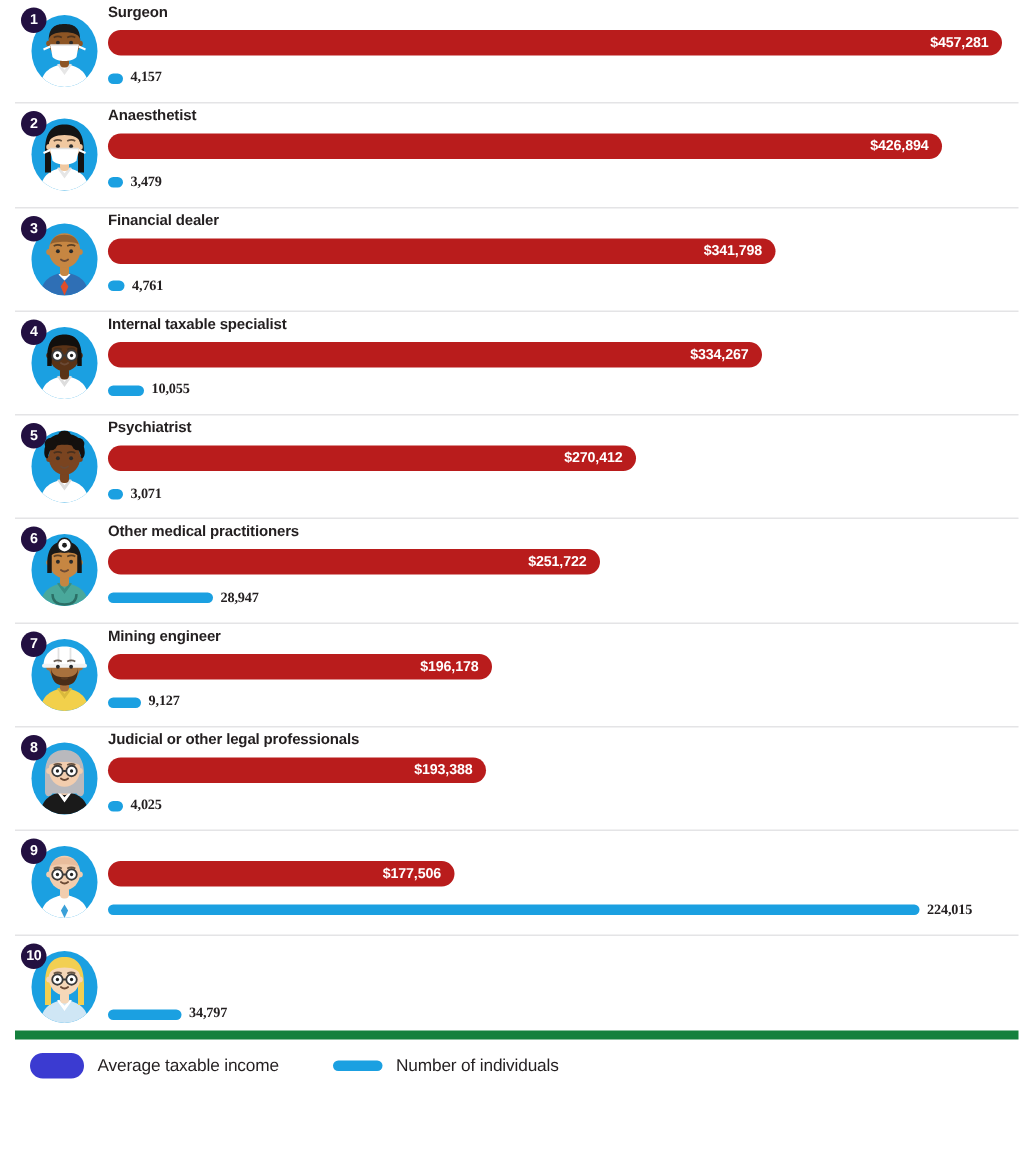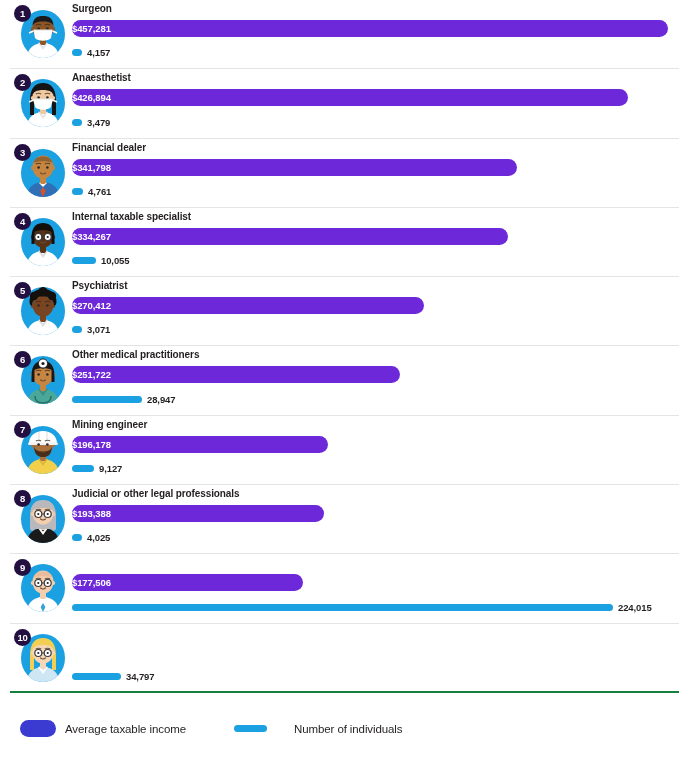--- a/index.html
+++ b/index.html
@@ -14,21 +14,21 @@
   }
   #chart { position: relative; width: 689px; height: 766px; }
 
   .row {
     position: relative;
     height: 69.3px;
     margin: 0 10px;
     border-bottom: 1px solid #e4e4e6;
   }
   .row:first-child { }
-  .row.last { border-bottom: 2px solid #15803d; }
+  .row.last { border-bottom: 6px solid #15803d; }
 
   
   .avatar-wrap {
     position: absolute;
     left: 4px; top: 5px;
     width: 56px; height: 58px;
   }
   .avatar {
     position: absolute;
     left: 7px; top: 5px;
@@ -62,38 +62,39 @@
     color: #231f20;
     white-space: nowrap;
     letter-spacing: -0.1px;
   }
 
   
   .income-bar {
     position: absolute;
     left: 62px; top: 20px;
     height: 17px;
-    background: #6d28d9;
+    background: #b91c1c;
     border-radius: 9px;
     color: #ffffff;
     font-size: 9.5px;
     font-weight: bold;
     line-height: 17px;
-    text-align: left;
+    text-align: right;
     padding-right: 9px;
     white-space: nowrap;
     letter-spacing: -0.1px;
   }
 
   
   .count-wrap {
     position: absolute;
     left: 62px; top: 43px;
     height: 12px;
     white-space: nowrap;
+    font-family: Liberation Serif, serif;
   }
   .count-bar {
     display: inline-block;
     vertical-align: middle;
     height: 7px;
     background: #1ba0e1;
     border-radius: 4px;
   }
   .count-label {
     display: inline-block;
@@ -102,27 +103,27 @@
     font-weight: bold;
     color: #231f20;
     margin-left: 5px;
     letter-spacing: -0.1px;
   }
 
   
   .legend {
     position: absolute;
     left: 20px;
-    top: 720px;
+    top: 702px;
     display: flex;
     align-items: center;
     gap: 0px;
   }
   .legend-item { display:flex; align-items:center; }
-  .legend-item.second { margin-left: 48px; gap: 18px; }
+  .legend-item.second { margin-left: 36px; }
   .swatch-income {
     width: 36px; height: 17px; border-radius: 9px; background: #3b3bd1;
   }
   .swatch-count {
     width: 33px; height: 7px; border-radius: 4px; background: #1ba0e1;
   }
   .legend-label {
     font-size: 11.5px;
     color: #231f20;
     margin-left: 9px;

